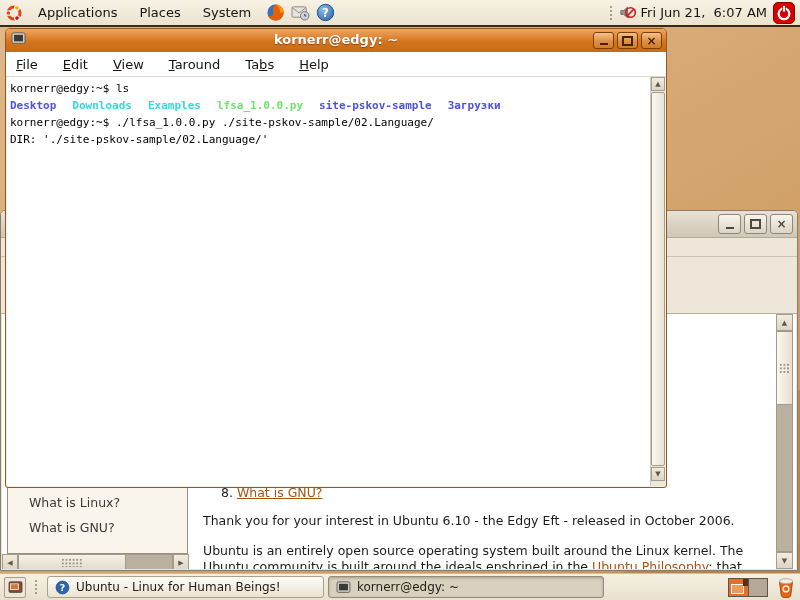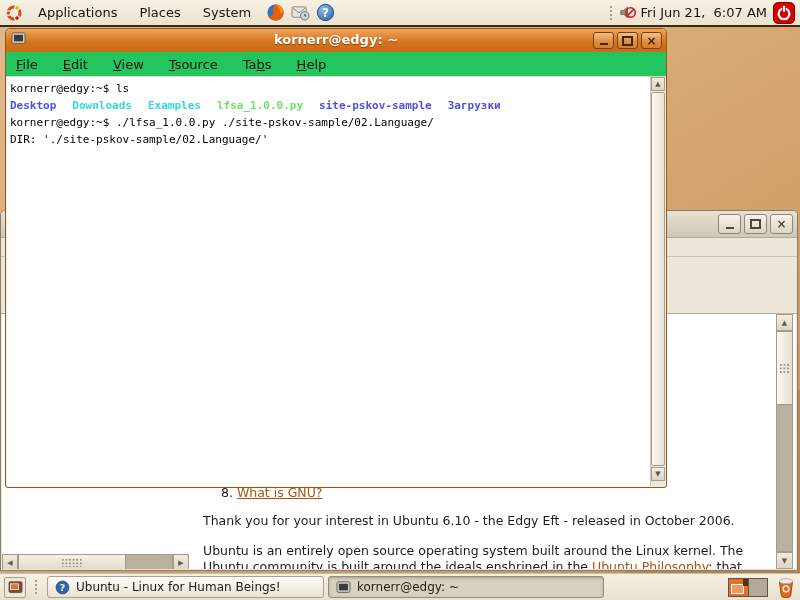--- a/index.html
+++ b/index.html
@@ -91,21 +91,21 @@
     background:#f4efe4;border:1px solid #96571a;border-radius:5px 5px 3px 3px;}
   .t-titlebar{height:23px;background:linear-gradient(#efa75f,#d4741e 55%,#c96a14);
     border-radius:4px 4px 0 0;position:relative;}
   .t-title{position:absolute;left:0;right:0;top:3px;text-align:center;
     color:#fff;font-weight:bold;font-size:13px;text-shadow:0 1px 1px rgba(80,30,0,.55);}
   .t-icon{position:absolute;left:5px;top:3px;}
   .terminal .wbtn{background:linear-gradient(#f4c08a,#de9045 55%,#d07e2c);
     border:1px solid #7d3f05;color:#44230a;width:19px;height:15px;}
   .terminal .minbar{background:#44230a;margin-top:7px;}
   .terminal .maxbox{border:2px solid #44230a;}
-  .t-menubar{height:24px;background:#22c55e;display:flex;align-items:center;
+  .t-menubar{height:24px;background:#ffffff;display:flex;align-items:center;
     padding-left:10px;gap:25px;font-size:13px;color:#161311;border-bottom:1px solid #e0d9c9;}
   .mn{text-decoration:underline;}
   .t-content{position:absolute;left:1px;top:48px;right:1px;bottom:1px;background:#fff;overflow:hidden;}
   .t-text{padding:3px 18px 0 3px;font-family:"DejaVu Sans Mono","Liberation Mono",monospace;
     font-size:11px;line-height:17px;color:#000;}
   .t-line{white-space:pre;}
   .ls-tok{font-weight:bold;margin-right:16px;}
   .ls-tok:last-child{margin-right:0;}
   .tk-dir{color:#5151df;}
   .tk-cyan{color:#38d8d8;}
@@ -156,20 +156,24 @@
           </div>
         <div class="wbtn">
             <span>×</span>
           </div>
       </div>
     </div>
     <div class="bw-menuband"></div>
     <div class="bw-toolband"></div>
     <div class="bw-content">
 
+      <div class="bw-toc">
+        <div class="toc-link" style="top:44px">What is Linux?</div>
+        <div class="toc-link" style="top:69px">What is GNU?</div>
+      </div>
 
       <div class="bw-hscroll">
         <div class="sbtn bw-hs-left">
             <span>◀</span>
           </div>
         <div class="bw-hs-track"></div>
         <div class="bw-hs-thumb">
             <span class="grip-h"></span>
           </div>
         <div class="sbtn bw-hs-right">
@@ -220,21 +224,21 @@
         <div class="wbtn">
             <span>×</span>
           </div>
       </div>
     </div>
 
     <div class="t-menubar">
       <span><span></span><span class="mn">F</span><span>ile</span></span>
       <span><span></span><span class="mn">E</span><span>dit</span></span>
       <span><span></span><span class="mn">V</span><span>iew</span></span>
-      <span><span></span><span class="mn">T</span><span>source</span></span>
+      <span><span></span><span class="mn">T</span><span>around</span></span>
       <span><span>Ta</span><span class="mn">b</span><span>s</span></span>
       <span><span></span><span class="mn">H</span><span>elp</span></span>
     </div>
 
     <div class="t-content">
       <div class="t-text">
         <div class="t-line">kornerr@edgy:~$ ls</div>
         <div class="t-line"><span class="ls-tok tk-dir">Desktop</span><span class="ls-tok tk-cyan">Downloads</span><span class="ls-tok tk-cyan">Examples</span><span class="ls-tok tk-green">lfsa_1.0.0.py</span><span class="ls-tok tk-dir">site-pskov-sample</span><span class="ls-tok tk-dir">Загрузки</span></div>
         <div class="t-line">kornerr@edgy:~$ ./lfsa_1.0.0.py ./site-pskov-sample/02.Language/</div>
         <div class="t-line">DIR: './site-pskov-sample/02.Language/'</div>

